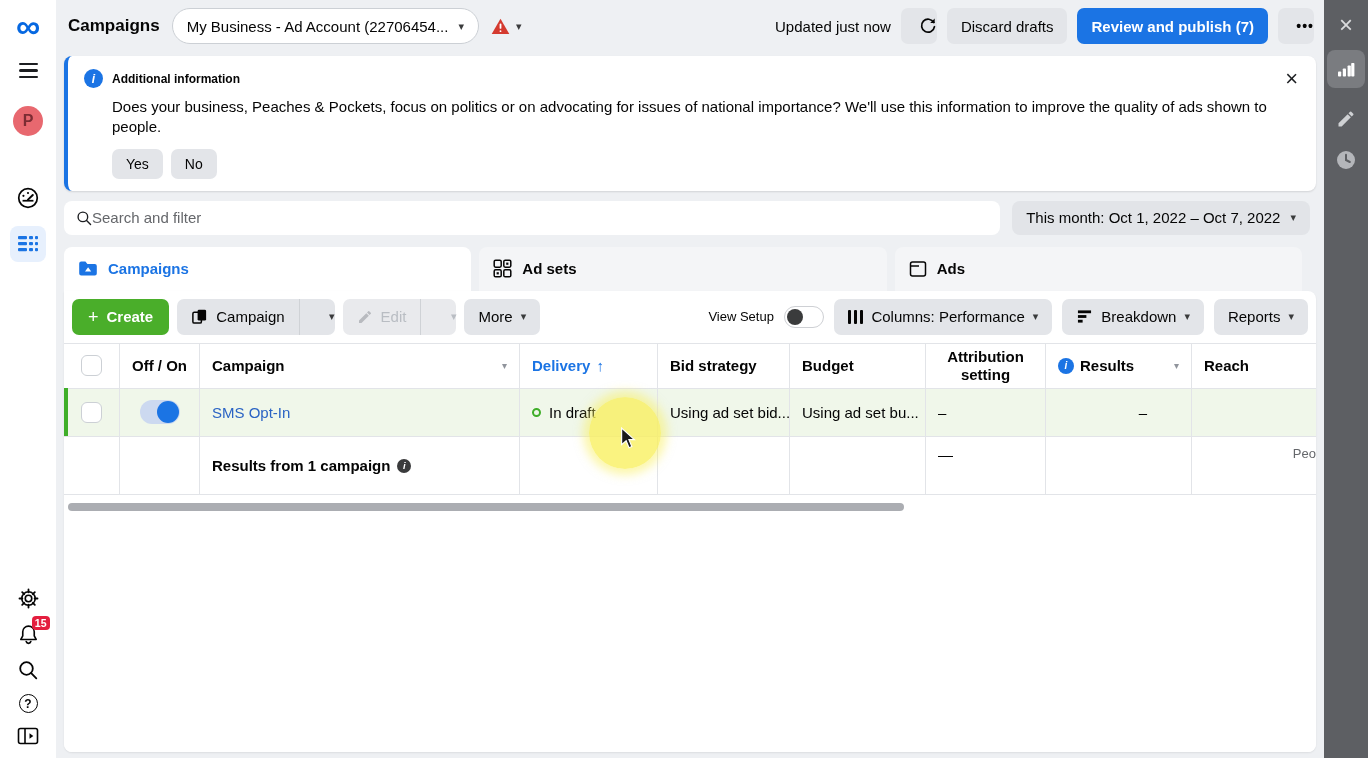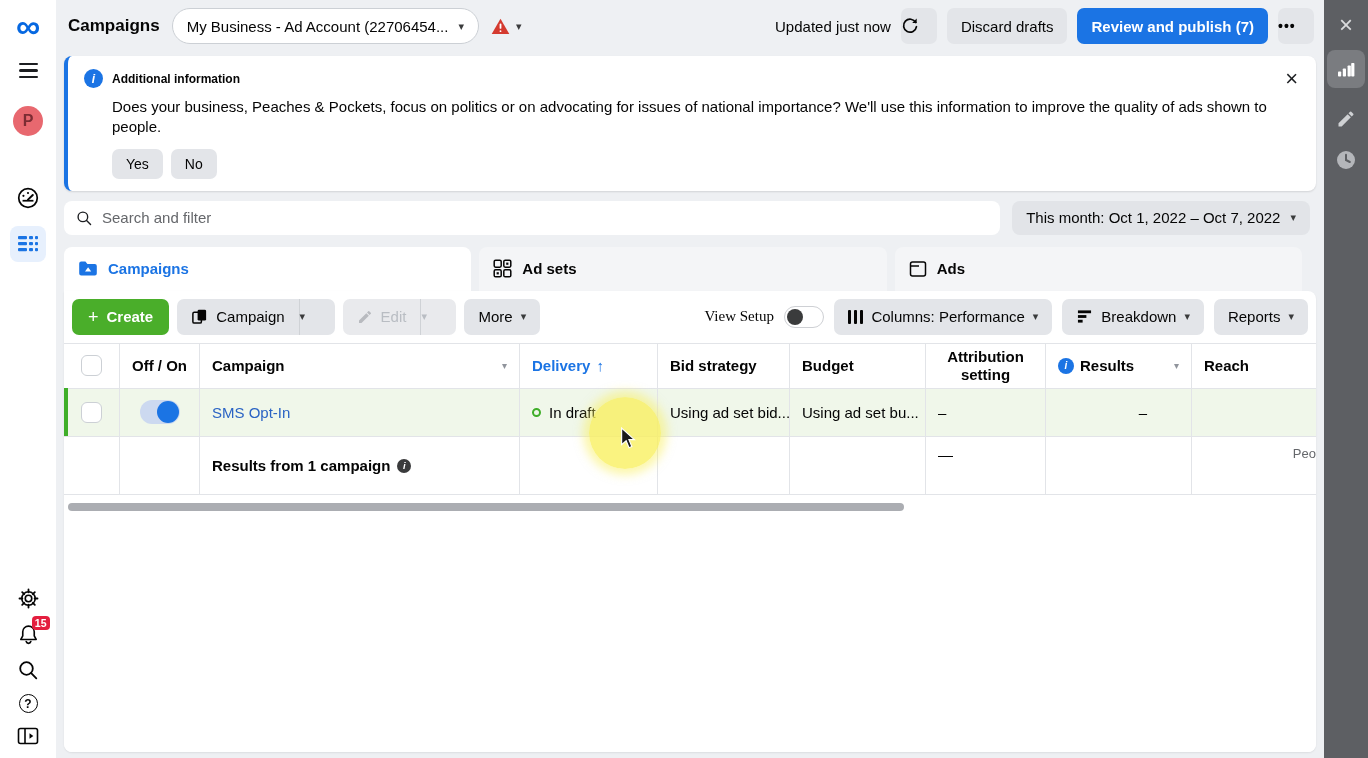--- a/index.html
+++ b/index.html
@@ -31,40 +31,40 @@
 
   
   .main { flex:1; display:flex; flex-direction:column; min-width:0; background:#eef0f3; }
   .topbar { height:52px; flex:0 0 52px; display:flex; align-items:center; padding:0 10px 0 12px; gap:12px; }
   .page-title { font-size:17px; font-weight:bold; }
   .account-pill { height:36px; background:#fff; border:1px solid #ccd0d5; border-radius:18px; display:flex; align-items:center; gap:10px; padding:0 14px; font-size:15px; cursor:pointer; }
   .caret { font-size:11px; color:#3a3b3c; line-height:1; }
   .warn-group { display:flex; align-items:center; gap:6px; cursor:pointer; }
   .topbar-right { margin-left:auto; display:flex; align-items:center; gap:10px; }
   .updated { font-size:15px; }
-  .btn { border:none; border-radius:7px; font-family:inherit; font-size:15px; height:36px; display:inline-flex; align-items:center; justify-content:flex-start; gap:8px; cursor:pointer; background:#e3e5e9; color:#050505; padding:0 14px; }
+  .btn { border:none; border-radius:7px; font-family:inherit; font-size:15px; height:36px; display:inline-flex; align-items:center; justify-content:flex-end; gap:8px; cursor:pointer; background:#e3e5e9; color:#050505; padding:0 14px; }
   .btn.icon-only { width:36px; padding:0; }
   .btn-primary { background:#1b74e4; color:#fff; font-weight:bold; }
   .dots { font-size:14px; letter-spacing:1px; font-weight:bold; }
 
   .content { flex:1; padding:4px 8px 6px; display:flex; flex-direction:column; min-height:0; }
 
   
   .banner { position:relative; background:#fff; border-radius:8px; border-left:4px solid #1b74e4; box-shadow:0 1px 2px rgba(0,0,0,.12); padding:13px 16px 12px; min-height:104px; }
   .banner-head { display:flex; align-items:center; gap:9px; }
   .info-blue { width:19px; height:19px; border-radius:50%; background:#1b74e4; color:#fff; font-size:12px; font-weight:bold; font-style:italic; display:flex; align-items:center; justify-content:center; flex:0 0 19px; }
   .banner-title { font-size:12px; font-weight:bold; }
   .banner-body { margin:9px 0 0 28px; font-size:15px; line-height:1.35; }
   .banner-actions { margin:11px 0 0 28px; display:flex; gap:8px; }
   .btn.small { height:30px; font-size:14px; padding:0 14px; }
   .banner-close { position:absolute; right:18px; top:12px; font-size:22px; line-height:22px; color:#1c1e21; cursor:pointer; }
 
   
   .filter-row { margin-top:10px; display:flex; gap:12px; height:34px; flex:0 0 34px; }
-  .search-box { flex:1; background:#fff; border-radius:8px; display:flex; align-items:center; gap:10px; padding:0 12px; }
+  .search-box { flex:1; background:#fff; border-radius:8px; display:flex; align-items:center; padding:0 12px; }
   .search-box input { border:none; outline:none; flex:1; font-size:15px; font-family:inherit; color:#050505; background:transparent; }
   .search-box input::placeholder { color:#65676b; }
   .date-btn { background:#e2e4e8; border-radius:8px; display:flex; align-items:center; gap:10px; padding:0 14px; font-size:15px; cursor:pointer; margin-right:6px; }
 
   
   .tabs-row { margin-top:12px; display:flex; gap:8px; height:44px; flex:0 0 44px; padding-right:14px; }
   .tab { flex:1; border-radius:8px 8px 0 0; display:flex; align-items:center; gap:10px; padding:0 14px; font-size:15px; font-weight:bold; cursor:pointer; }
   .tab.active { background:#fff; color:#1b74e4; }
   .tab.inactive { background:#f4f5f7; color:#050505; }
 
@@ -72,21 +72,21 @@
   .panel { flex:1; background:#fff; border-radius:0 8px 8px 8px; box-shadow:0 1px 2px rgba(0,0,0,.08); display:flex; flex-direction:column; min-height:0; overflow:hidden; }
   .toolbar { height:52px; flex:0 0 52px; display:flex; align-items:center; gap:8px; padding:0 8px; }
   .btn-create { background:#4aae2a; color:#fff; font-weight:bold; padding:0 16px; }
   .plus { font-size:18px; font-weight:400; line-height:1; }
   .split { display:flex; }
   .split .btn.main-seg { border-radius:7px 0 0 7px; }
   .split .btn.caret-seg { border-radius:0 7px 7px 0; width:36px; padding:0; border-left:1px solid #cfd2d6; }
   .btn.disabled { color:#b9bdc3; cursor:default; background:#e9eaed; }
   .btn.disabled svg { opacity:.45; }
   .toolbar-right { margin-left:auto; display:flex; align-items:center; gap:10px; }
-  .view-setup-label { font-size:15px;font-family:Liberation Serif, serif; }
+  .view-setup-label { font-size:13px; }
   .toggle-off { width:40px; height:22px; border-radius:12px; background:#fff; border:1px solid #ced0d4; position:relative; cursor:pointer; }
   .toggle-off .knob { position:absolute; left:2px; top:2px; width:16px; height:16px; border-radius:50%; background:#3a3b3c; }
   .colbars { display:flex; gap:2.5px; }
   .colbars i { width:3.5px; height:14px; background:#050505; border-radius:1px; }
 
   
   .tgrid { display:grid; grid-template-columns:56px 80px 320px 138px 132px 136px 120px 146px minmax(0,1fr); }
   .cell { border-right:1px solid #e2e4e8; padding:8px 12px; font-size:15px; min-width:0; overflow:hidden; white-space:nowrap; }
   .cell:last-child { border-right:none; }
   .thead { border-top:1px solid #e2e4e8; border-bottom:1px solid #e2e4e8; height:46px; }

